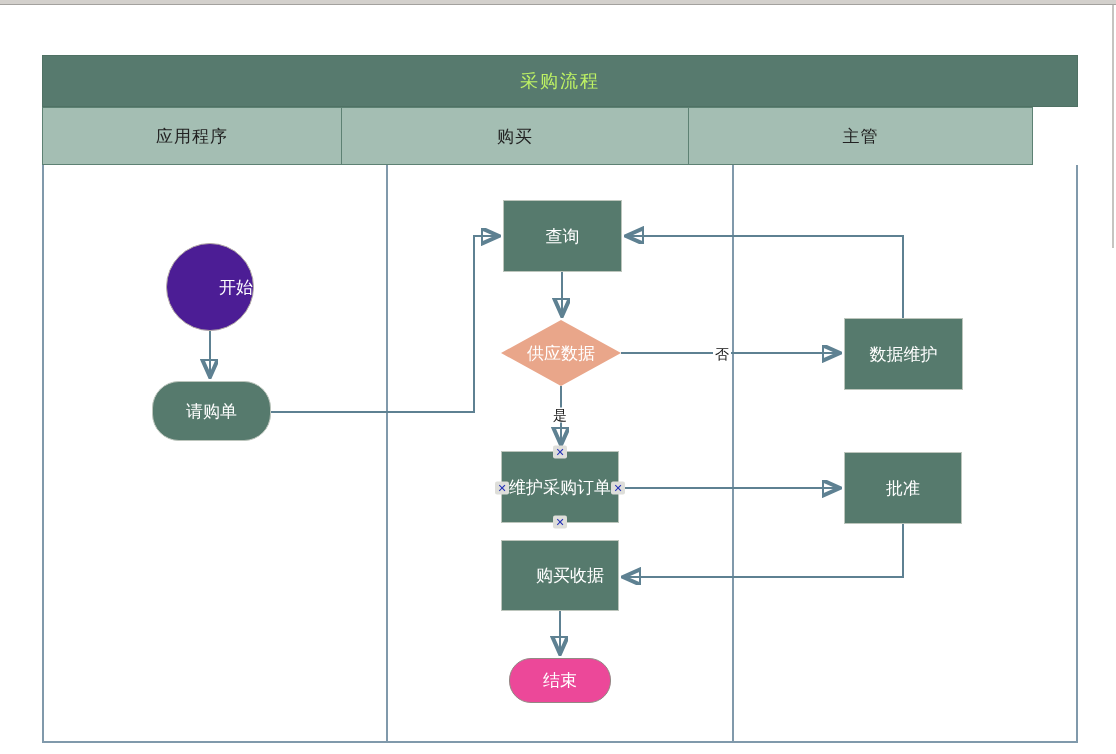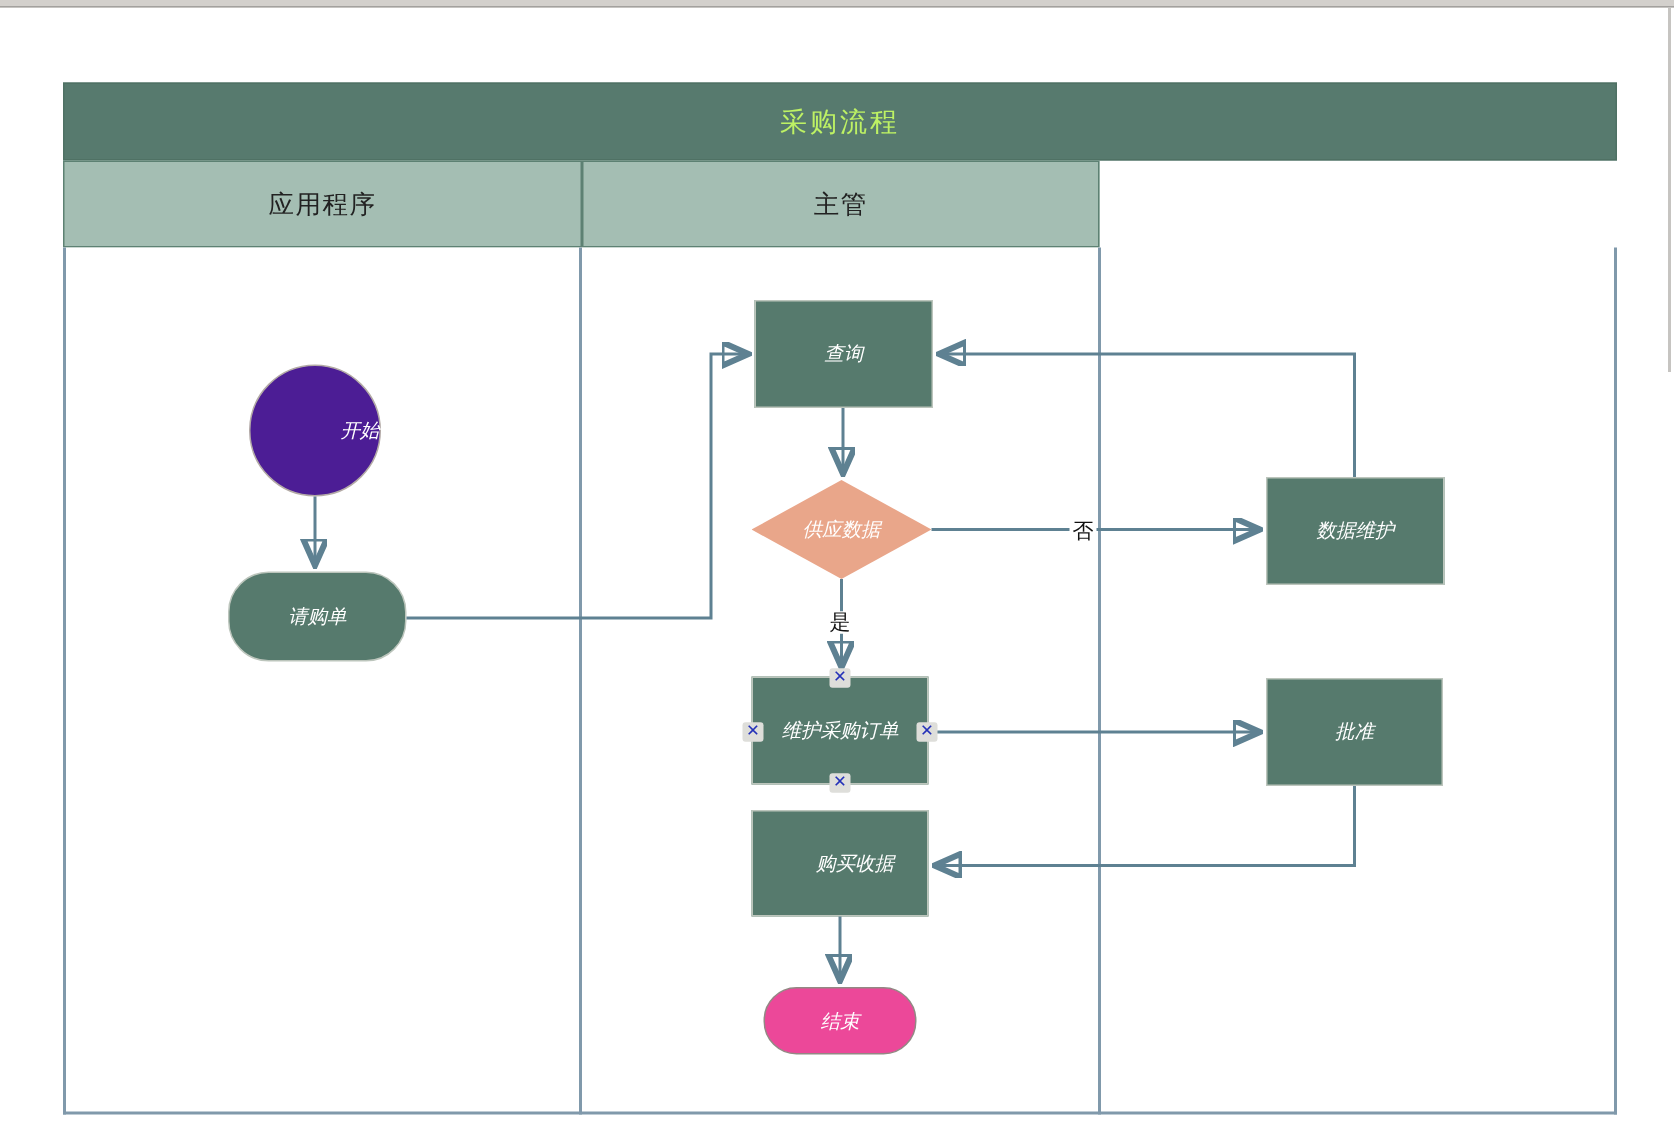--- a/index.html
+++ b/index.html
@@ -14,32 +14,32 @@
   
   .title-bar{position:absolute;left:42px;top:55px;width:1036px;height:52px;
              background:#577a6e;border:1px solid #4f7164;box-sizing:border-box;
              display:flex;align-items:center;justify-content:center;
              color:#bef264;font-size:18px;letter-spacing:2px;}
   .lane-headers{position:absolute;left:42px;top:107px;width:1036px;height:58px;
                 display:flex;box-sizing:border-box;}
   .lane-header{background:#a4beb3;border:1px solid #5d8173;box-sizing:border-box;
                display:flex;align-items:center;justify-content:center;
                color:#222;font-size:17px;letter-spacing:1px;}
-  .lh1{width:346px;} .lh2{width:346px;border-left:none;border-right:none;} .lh3{width:345px;}
+  .lh1{width:300px;} .lh2{width:346px;border-left:none;border-right:none;} .lh3{width:345px;}
 
   .lane-body{position:absolute;left:42px;top:165px;width:1036px;height:578px;
              box-sizing:border-box;border-left:2px solid #8099ab;
              border-right:2px solid #8099ab;border-bottom:2px solid #8099ab;
              background:#fff;}
   .lane-divider{position:absolute;top:165px;width:2px;height:578px;background:#8099ab;}
   .ld1{left:386px;} .ld2{left:732px;}
 
   
   .node{position:absolute;box-sizing:border-box;display:flex;align-items:center;
-        justify-content:center;color:#fff;font-size:13px;text-align:center;font-style:italic;}
+        justify-content:center;color:#fff;font-size:17px;text-align:center;}
   .process{background:#567a6d;border:1px solid #bcc5bc;}
   .start-circle{background:#4c1d95;border:1px solid #b3aaa6;border-radius:50%;justify-content:flex-end;}
   .terminator{background:#ec4899;border:1px solid #938884;border-radius:22px;}
   .decision{background:#e9a68a;clip-path:polygon(50% 0,100% 50%,50% 100%,0 50%);}
 
   #n-start{left:166px;top:243px;width:88px;height:88px;}
   #n-requisition{left:152px;top:381px;width:119px;height:60px;border-radius:27px;}
   #n-query{left:503px;top:200px;width:119px;height:72px;}
   #n-decision{left:501px;top:320px;width:120px;height:66px;}
   #n-datamaint{left:844px;top:318px;width:119px;height:72px;}
@@ -70,20 +70,23 @@
 
 <div class="top-chrome"></div>
 <div class="right-edge-line"></div>
 
 <div class="title-bar">
   <span>采购流程</span>
 </div>
 <div class="lane-headers">
   <div class="lane-header lh1">
     <span>应用程序</span>
+  </div>
+  <div class="lane-header lh2">
+    <span>购买</span>
   </div>
   <div class="lane-header lh3">
     <span>主管</span>
   </div>
 </div>
 <div class="lane-body"></div>
 <div class="lane-divider ld1"></div>
 <div class="lane-divider ld2"></div>
 
 <div id="n-start" class="node start-circle">

